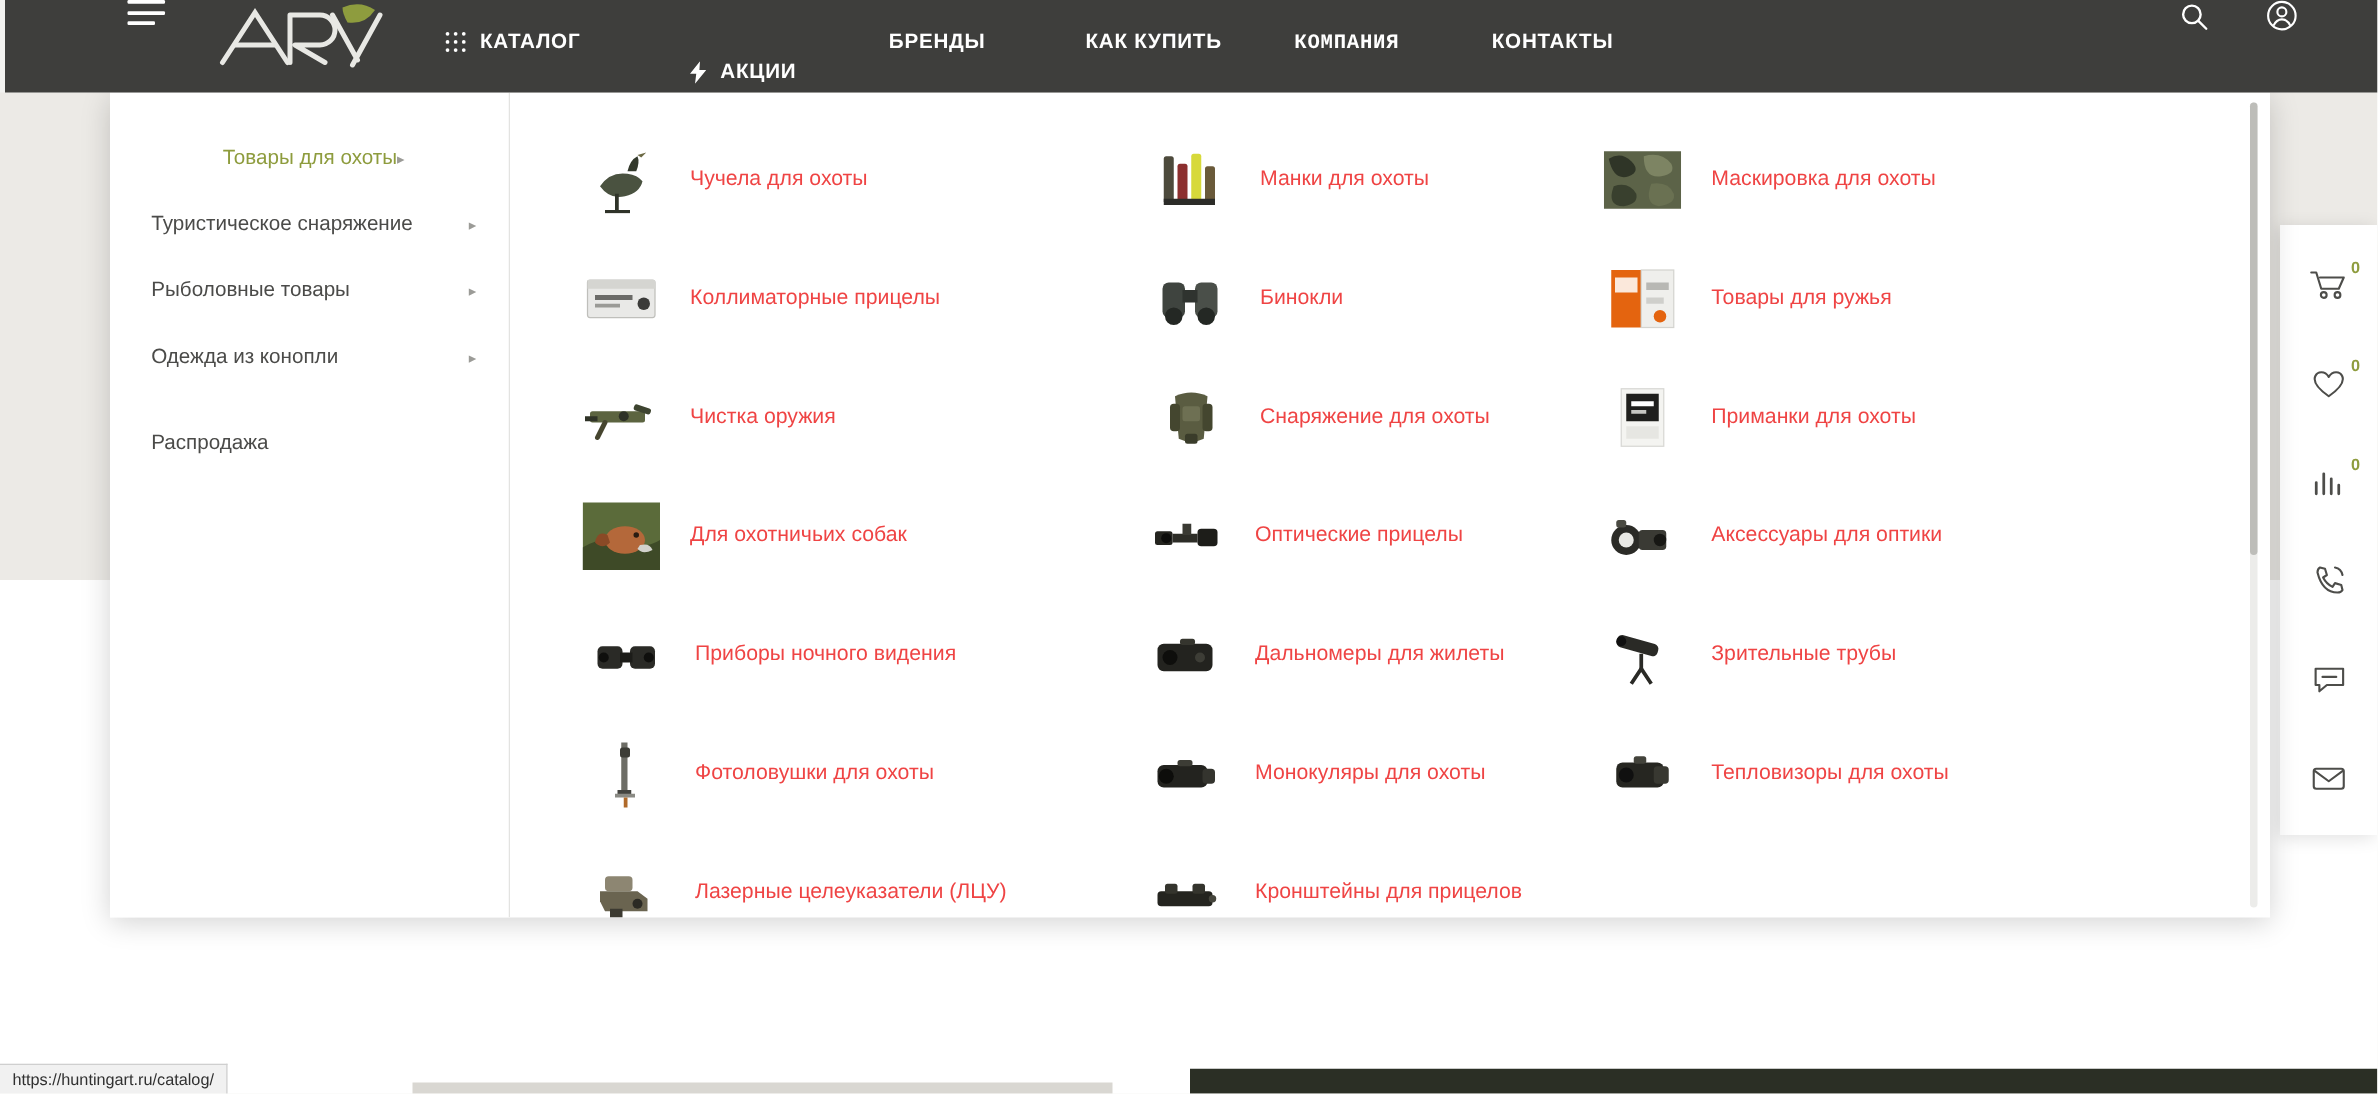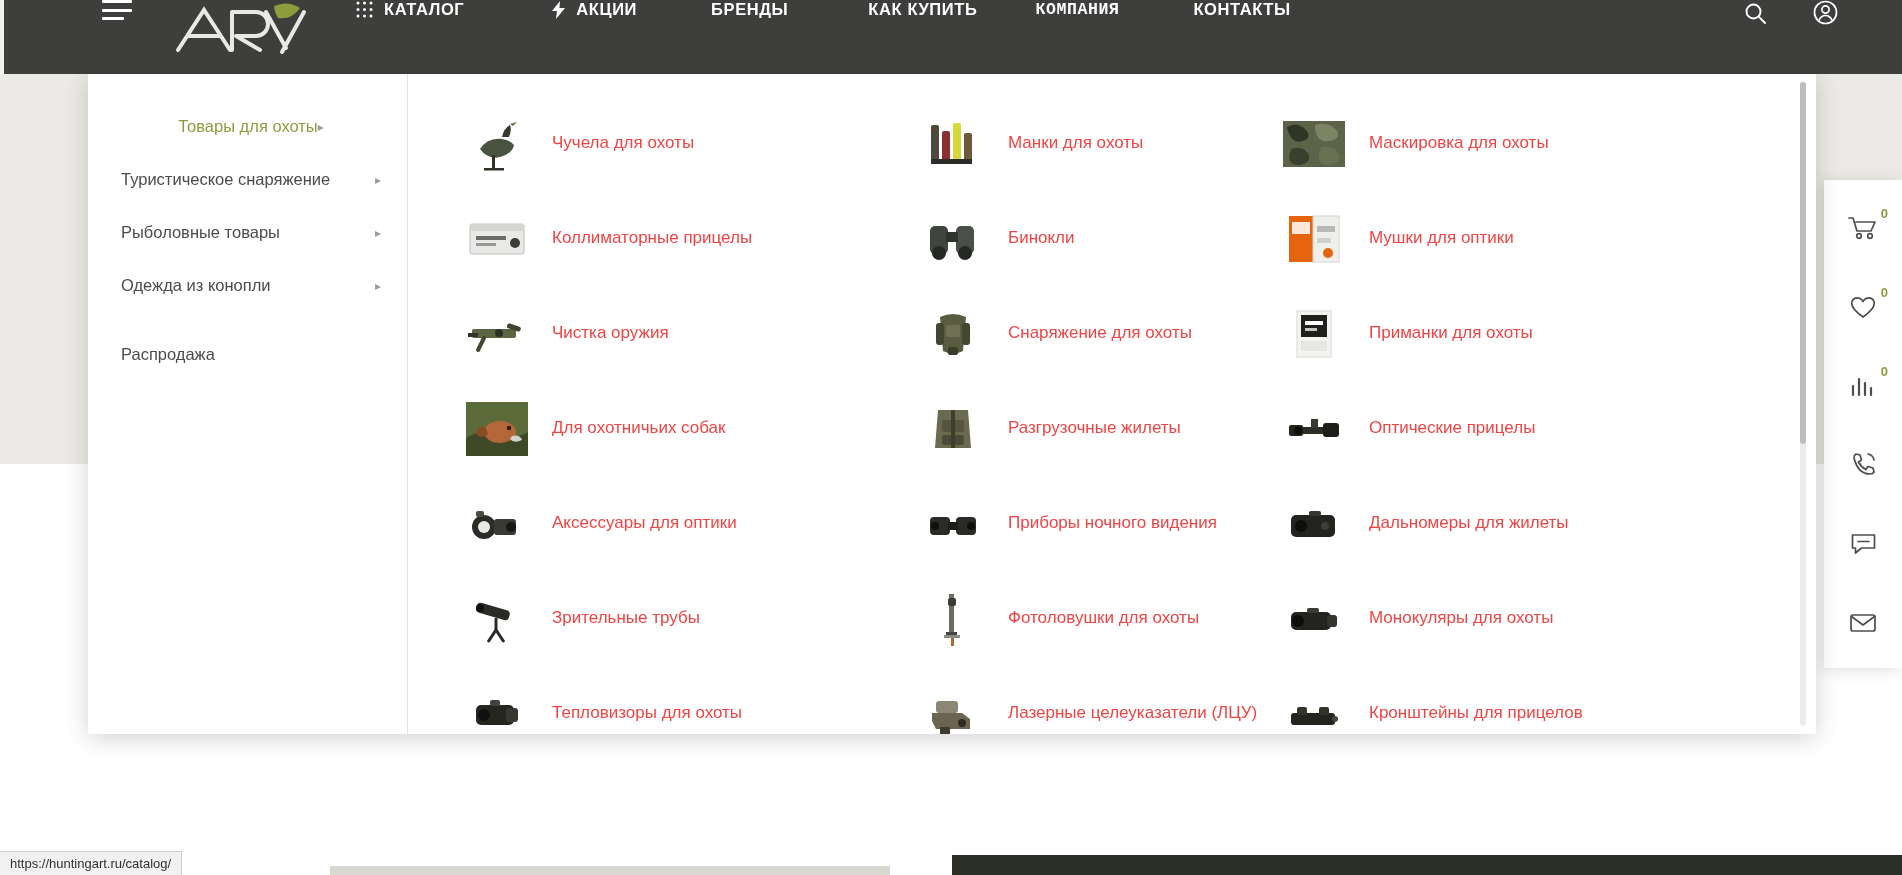--- a/index.html
+++ b/index.html
@@ -54,21 +54,21 @@
     font-size: 16.5px;
     letter-spacing: 0.6px;
     font-weight: bold;
     margin-right: 58px;
     display: flex; align-items: center;
     cursor: pointer;
     white-space: nowrap;
   }
   .nav-item .ic { margin-right: 11px; display: inline-flex; align-items: center; }
   .nav-item.first { margin-right: 88px; }
-  .nav-item.second { margin-right: 74px; }
+  .nav-item.second { margin-right: 74px; margin-top: 48px; }
   .nav-item.third { margin-right: 80px; }
   .nav-item.fourth { }
   .nav-item.fifth { margin-right: 74px; font-family: Liberation Mono, monospace; }
 
   .header-icons {
     display: flex; align-items: center;
     margin-right: 68px;
   }
   .header-icons .hic { margin-left: 46px; cursor: pointer; }
 
@@ -407,21 +407,21 @@
           <span class="cat-thumb">
             <svg width="62" height="62" viewBox="0 0 62 62" aria-hidden="true">
               <rect x="6" y="8" width="24" height="46" fill="#e4640f"></rect>
               <rect x="30" y="8" width="26" height="46" fill="#efefec" stroke="#d4d4d0"></rect>
               <rect x="9" y="14" width="18" height="12" fill="#ffffff" opacity="0.85"></rect>
               <rect x="34" y="18" width="18" height="6" fill="#b8b8b4"></rect>
               <rect x="34" y="30" width="14" height="5" fill="#cfcfcb"></rect>
               <circle cx="45" cy="45" r="5" fill="#e4640f"></circle>
             </svg>
           </span>
-          <span class="cat-label">Мушки для оптики</span>
+          <span class="cat-label">Товары для ружья</span>
         </div>
 
         <div class="cat-cell col1">
           <span class="cat-thumb">
             <svg width="62" height="62" viewBox="0 0 62 62" aria-hidden="true">
               <rect x="6" y="26" width="44" height="9" rx="2" fill="#5c6440"></rect>
               <rect x="42" y="20" width="14" height="5" rx="2" fill="#3e4430" transform="rotate(18 42 20)"></rect>
               <rect x="2" y="30" width="10" height="4" fill="#2f3327"></rect>
               <path d="M18 35 l-6 12" stroke="#46452f" stroke-width="4" stroke-linecap="round"></path>
               <circle cx="33" cy="30" r="4" fill="#2d3126"></circle>
@@ -463,31 +463,20 @@
               <path d="M0 40 q16 -10 32 -4 q18 6 30 -2 v24 H0 Z" fill="#3e4a27"></path>
               <ellipse cx="34" cy="34" rx="16" ry="11" fill="#b4683a"></ellipse>
               <path d="M20 30 q-8 -4 -10 6 q6 6 12 0 Z" fill="#8a4a26"></path>
               <circle cx="43" cy="30" r="2.2" fill="#2a1c12"></circle>
               <path d="M46 38 q8 -2 10 4 q-8 4 -12 -1 Z" fill="#d2d2cc"></path>
             </svg>
           </span>
           <span class="cat-label">Для охотничьих собак</span>
         </div>
 
-        <div class="cat-cell col2">
-          <span class="cat-thumb">
-            <svg width="62" height="62" viewBox="0 0 62 62" aria-hidden="true">
-              <path d="M16 12 h30 l3 38 h-36 Z" fill="#6a6b4e"></path>
-              <rect x="20" y="22" width="22" height="12" rx="2" fill="#54553c"></rect>
-              <rect x="20" y="37" width="22" height="10" rx="2" fill="#4b4c35"></rect>
-              <rect x="29" y="12" width="4" height="38" fill="#3d3e2c"></rect>
-            </svg>
-          </span>
-          <span class="cat-label">Разгрузочные жилеты</span>
-        </div>
 
         <div class="cat-cell col3">
           <span class="cat-thumb">
             <svg width="62" height="62" viewBox="0 0 62 62" aria-hidden="true">
               <rect x="6" y="27" width="14" height="11" rx="2" fill="#24241f"></rect>
               <rect x="20" y="29" width="20" height="7" fill="#2d2d27"></rect>
               <rect x="40" y="25" width="16" height="14" rx="3" fill="#1d1d19"></rect>
               <rect x="28" y="21" width="7" height="9" fill="#3a3a33"></rect>
               <circle cx="15" cy="32.5" r="4" fill="#0d0d0b"></circle>
             </svg>

